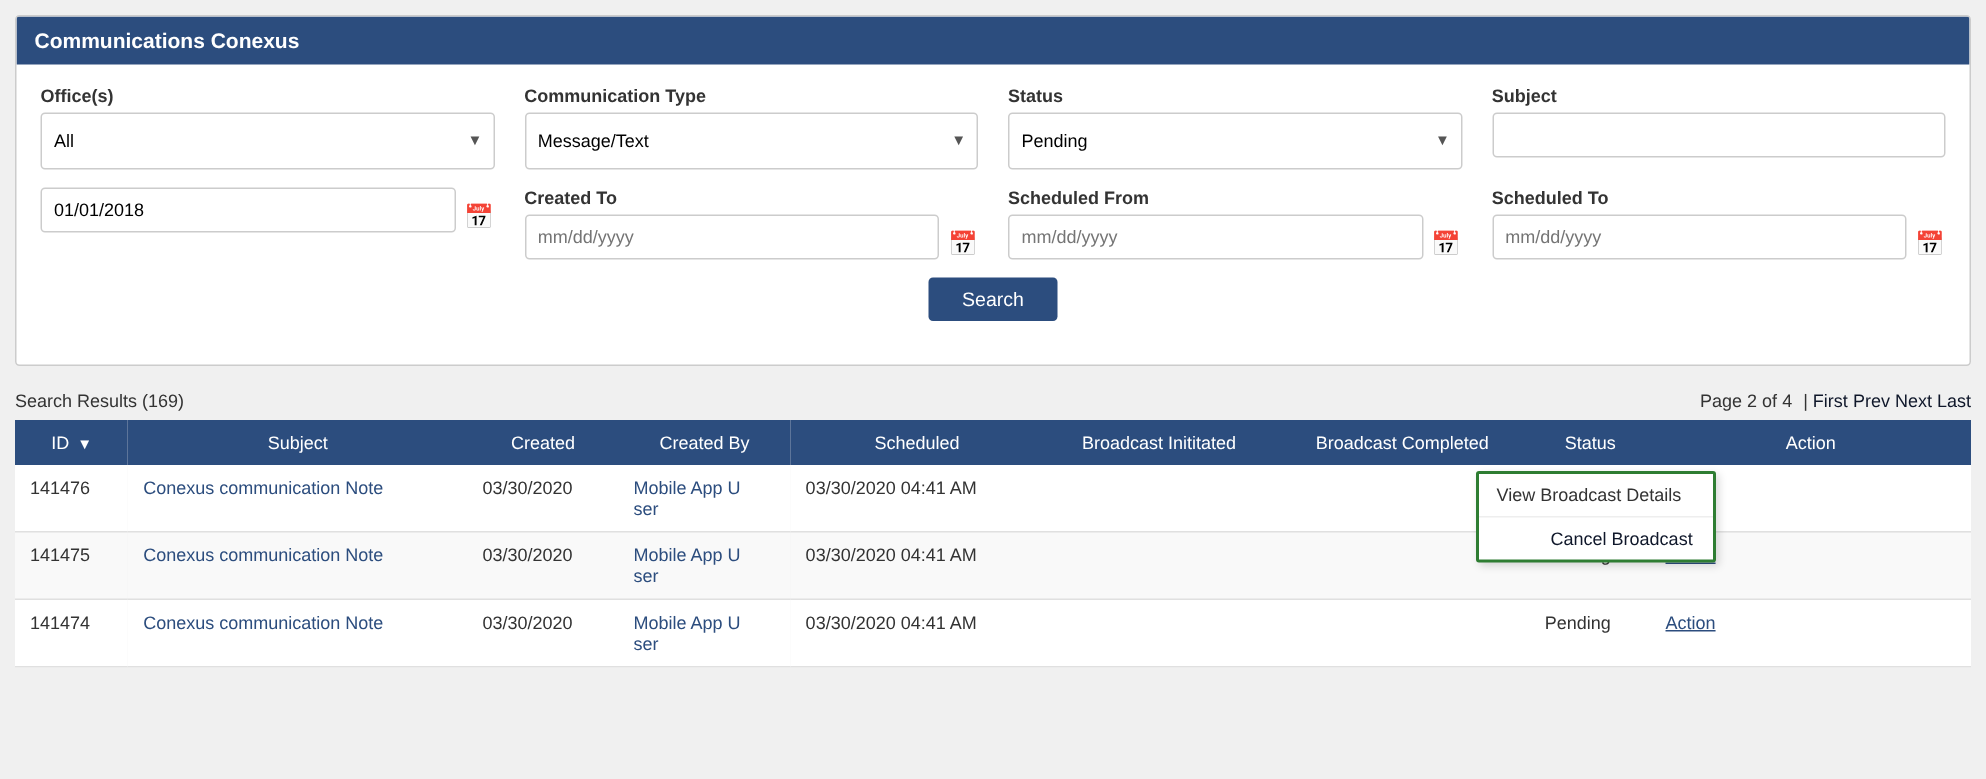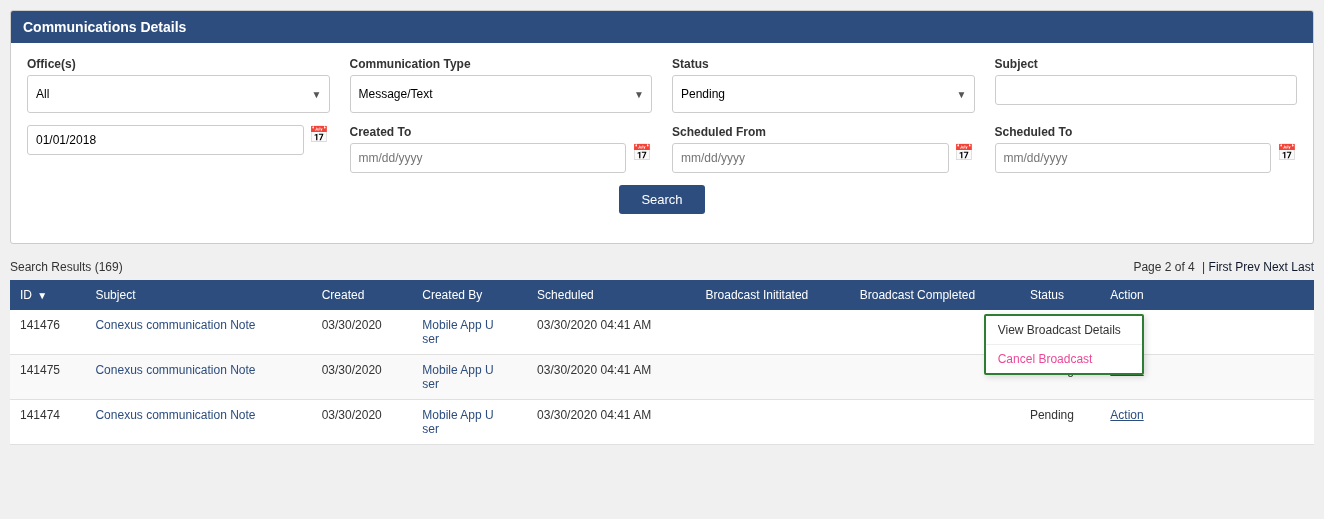--- a/index.html
+++ b/index.html
@@ -63,21 +63,21 @@
       right: 8px;
       top: 50%;
       transform: translateY(-50%);
       pointer-events: none;
       font-size: 10px;
       color: #555;
     }
     .date-wrapper {
       position: relative;
       display: flex;
-      align-items: flex-start;
+      align-items: flex-end;
     }
     .date-wrapper input {
       flex: 1;
       border: 1px solid #ccc;
       border-radius: 3px;
       padding: 5px 8px;
       font-size: 12px;
       height: 30px;
     }
     .date-wrapper .cal-icon {
@@ -122,21 +122,21 @@
       margin: 0 10px 10px;
       border-collapse: collapse;
       font-size: 12px;
     }
     .results-table thead tr {
       background: #2c4d7e;
       color: #fff;
     }
     .results-table thead th {
       padding: 8px 10px;
-      text-align: left;
+      text-align: center;
       font-weight: normal;
       white-space: nowrap;
     }
     .results-table thead th.sortable {
       cursor: pointer;
     }
     .results-table tbody tr {
       background: #fff;
       border-bottom: 1px solid #e0e0e0;
     }
@@ -176,32 +176,33 @@
     .action-menu-item {
       padding: 7px 12px;
       cursor: pointer;
       font-size: 12px;
       white-space: nowrap;
       color: #333;
       border-bottom: 1px solid #eee;
     }
     .action-menu-item:last-child { border-bottom: none; }
     .action-menu-item.cancel {
-      color: #ec4899;
+      color: #0f172a;
       font-weight: normal;
+      margin-left: 36px;
     }
 
     .sort-arrow { font-size: 10px; margin-left: 2px; }
   </style>
 </head>
 <body>
 
 <div class="search-panel">
   <div class="search-panel-header">
-    <span>Communications Details</span>
+    <span>Communications Conexus</span>
   </div>
   <div class="search-panel-body">
 
     <div class="form-row">
       <div class="form-group">
         <label>Office(s)</label>
         <div class="select-wrapper">
           <select>
             <option>All</option>
           </select>

